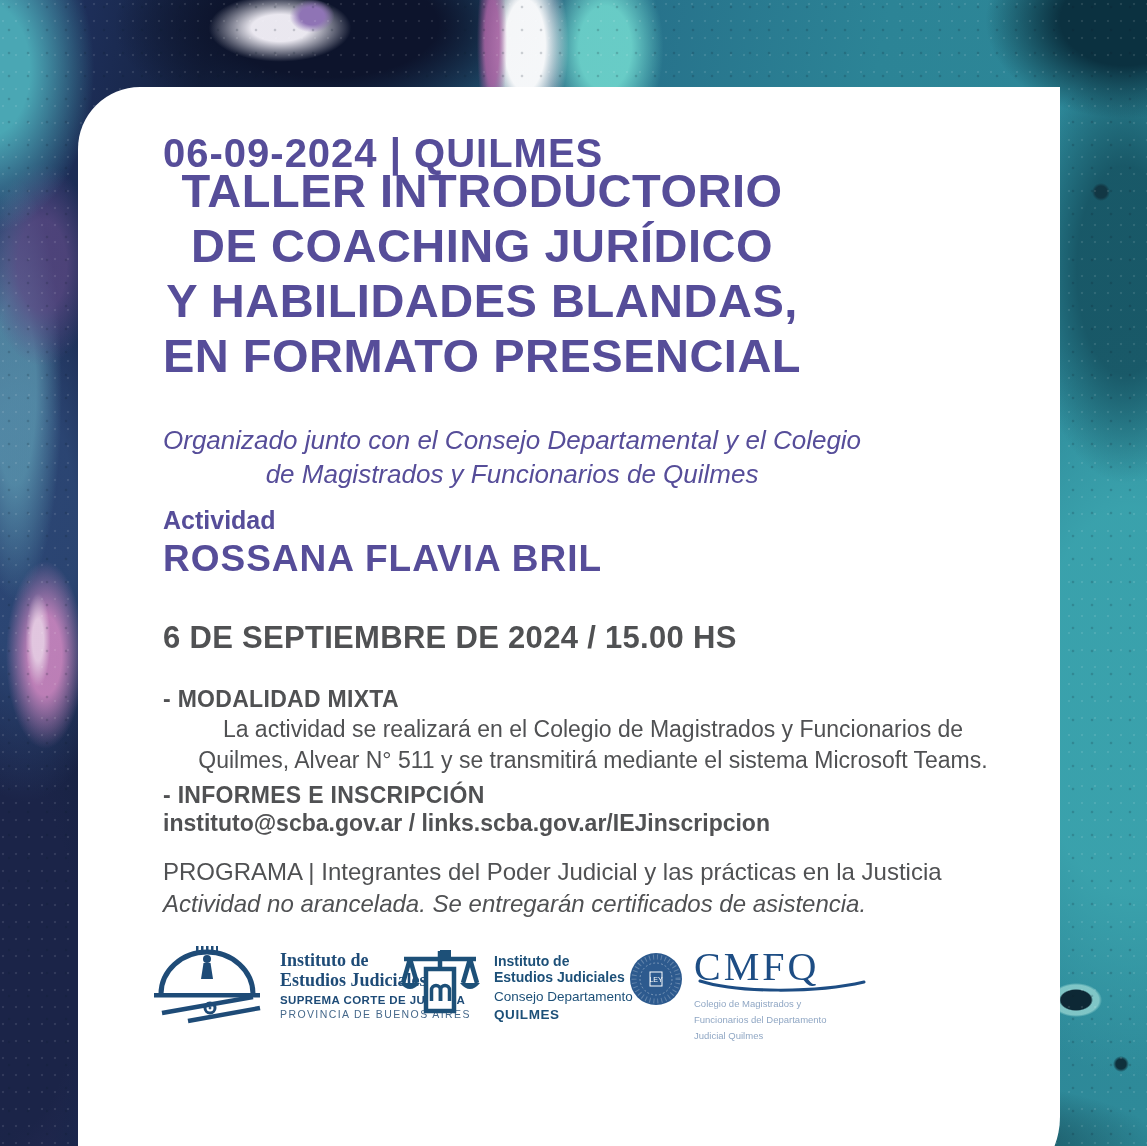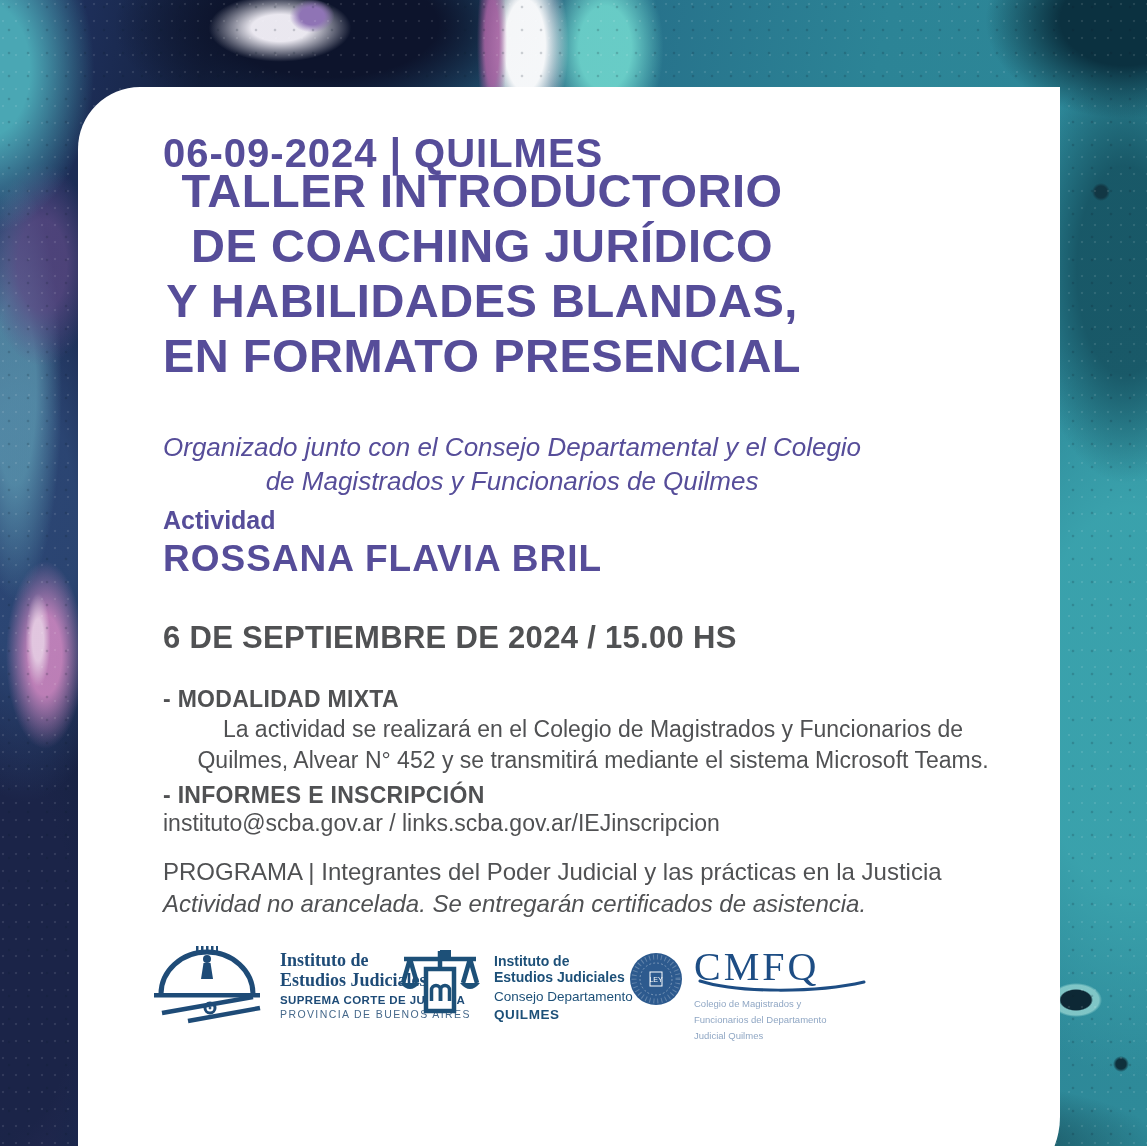--- a/index.html
+++ b/index.html
@@ -65,28 +65,28 @@
     background:#ffffff;
     border-radius:62px 0 80px 0;
   }
   .abs{position:absolute;left:85px;}
   .lines{white-space:pre-line;text-align:center;}
   .purple{color:#564d99;}
   .gray{color:#505153;}
 
   .date-loc{top:44px;font-size:40px;font-weight:600;letter-spacing:1px;}
   .title{top:76px;font-size:47px;font-weight:800;line-height:55px;letter-spacing:.5px;}
-  .org{top:343px;font-size:26px;font-style:italic;font-weight:500;line-height:34px;}
+  .org{top:336px;font-size:26px;font-style:italic;font-weight:500;line-height:34px;}
   .speaker-label{top:419px;font-size:25px;font-weight:700;}
   .speaker-name{top:451px;font-size:37px;font-weight:800;letter-spacing:1px;}
   .datetime{top:533px;font-size:31px;font-weight:700;letter-spacing:.3px;}
   .mod-heading{top:599px;font-size:23px;font-weight:700;letter-spacing:.3px;}
   .mod-body{top:627px;font-size:23px;font-weight:500;line-height:31px;width:860px;}
   .info-heading{top:695px;font-size:23px;font-weight:700;letter-spacing:.3px;}
-  .info-contact{top:723px;font-size:23px;font-weight:400;}
+  .info-contact{top:723px;font-size:23px;font-weight:700;}
   .program{top:771px;font-size:24px;font-weight:400;}
   .cert{top:803px;font-size:24px;font-style:italic;}
 
   
   .logo{position:absolute;display:flex;align-items:flex-start;}
   .logo1{left:70px;top:857px;}
   .logo2{left:322px;top:862px;}
   .logo3{left:550px;top:864px;}
   .logo1 .ltxt{margin-left:14px;margin-top:6px;}
   .l1a{font-family:"Liberation Serif",serif;font-weight:700;font-size:18px;line-height:20px;color:#1e4b77;}
@@ -121,21 +121,21 @@
 
     <div class="abs speaker-label purple">Actividad</div>
 
     <div class="abs speaker-name purple">ROSSANA FLAVIA BRIL</div>
 
     <div class="abs datetime gray">6 DE SEPTIEMBRE DE 2024 / 15.00 HS</div>
 
     <div class="abs mod-heading gray">- MODALIDAD MIXTA</div>
 
     <div class="abs mod-body gray lines">La actividad se realizará en el Colegio de Magistrados y Funcionarios de
-Quilmes, Alvear N° 452 y se transmitirá mediante el sistema Microsoft Teams.</div>
+Quilmes, Alvear N° 511 y se transmitirá mediante el sistema Microsoft Teams.</div>
 
     <div class="abs info-heading gray">- INFORMES E INSCRIPCIÓN</div>
 
     <div class="abs info-contact gray">instituto@scba.gov.ar / links.scba.gov.ar/IEJinscripcion</div>
 
     <div class="abs program gray">PROGRAMA | Integrantes del Poder Judicial y las prácticas en la Justicia</div>
 
     <div class="abs cert gray">Actividad no arancelada. Se entregarán certificados de asistencia.</div>
 
     <div class="logo logo1">

